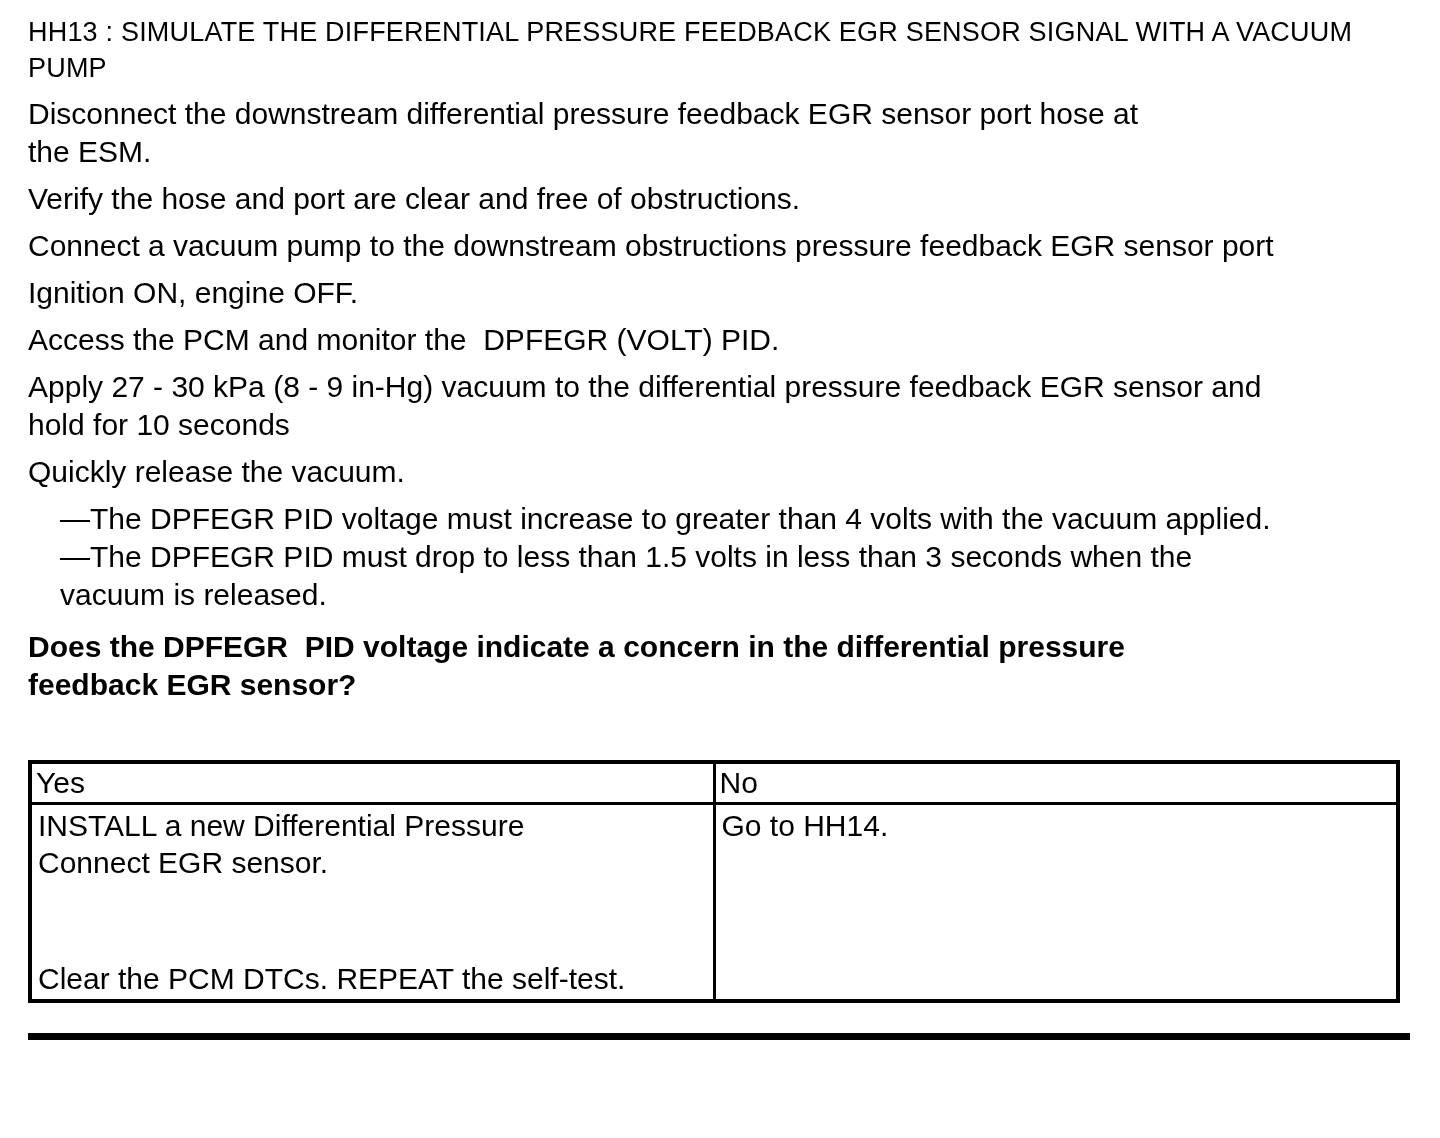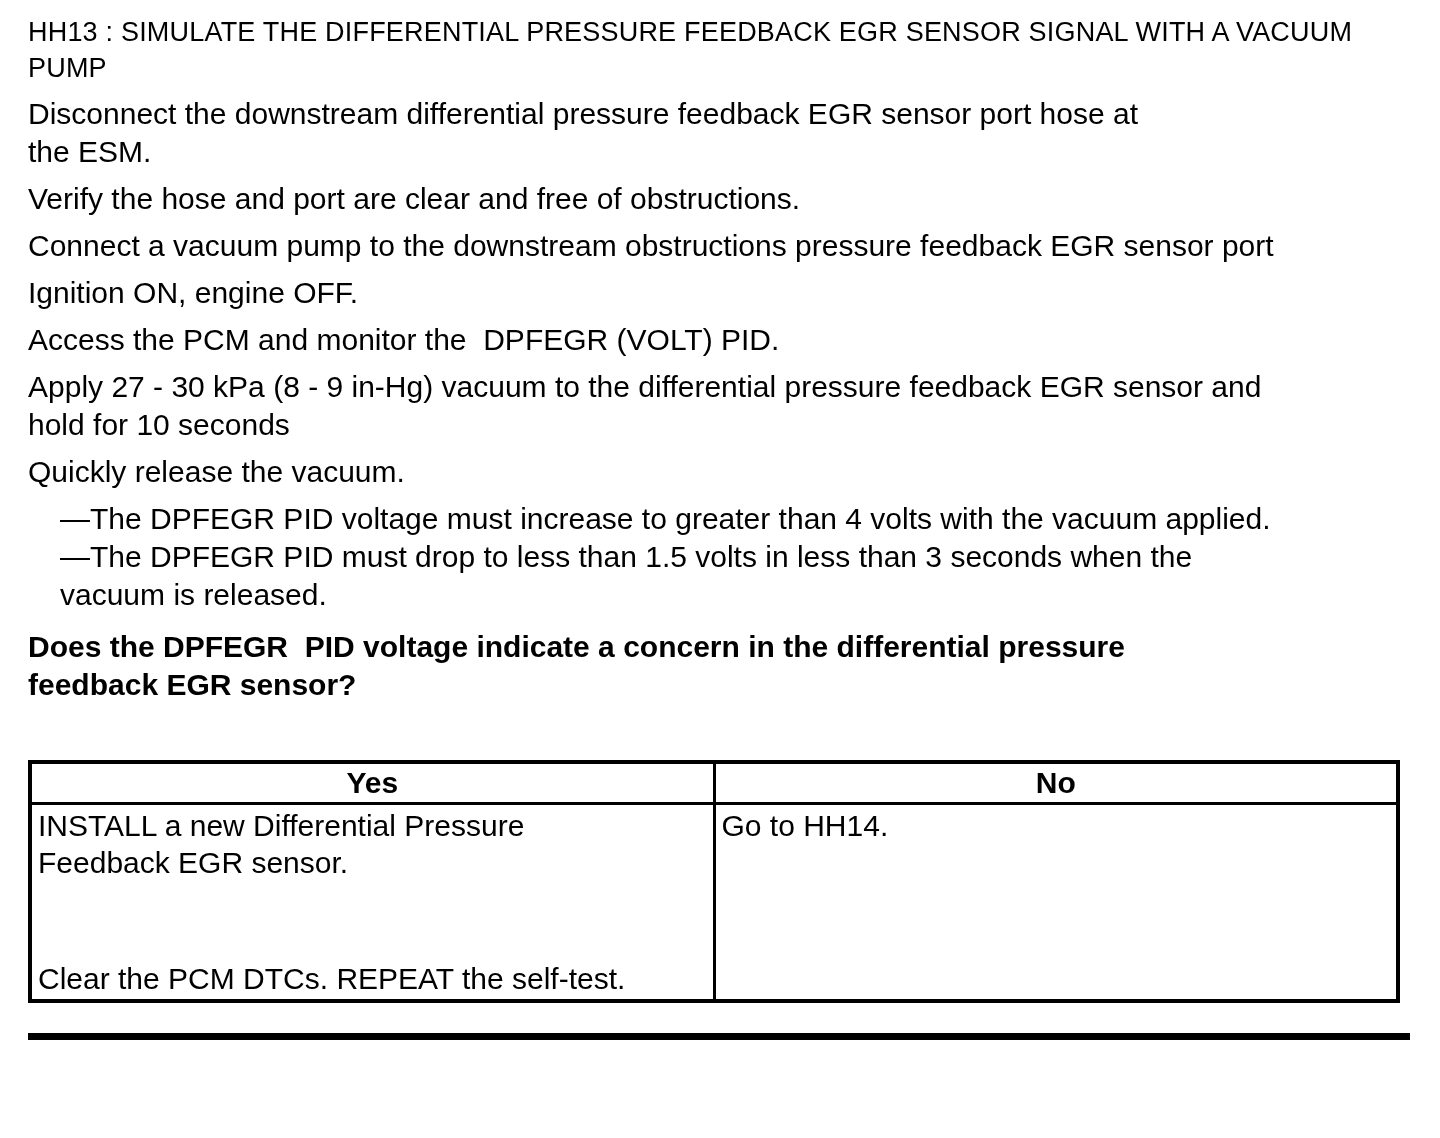--- a/index.html
+++ b/index.html
@@ -52,22 +52,22 @@
   table.decision th,
   table.decision td {
     border: 3px solid #000000;
     font-size: 30px;
     box-sizing: border-box;
   }
   table.decision {
     border: 4px solid #000000;
   }
   table.decision th {
-    font-weight: bold;
-    text-align: center;
+    font-weight: normal;
+    text-align: left;
     padding: 1px 4px;
     line-height: 36px;
   }
   table.decision td {
     height: 194px;
     vertical-align: top;
     padding: 2px 6px;
   }
   td.yes-cell .cell-flex {
     display: flex;
@@ -121,21 +121,21 @@
       <tr>
         <th>Yes</th>
         <th>No</th>
       </tr>
     </thead>
     <tbody>
       <tr>
         <td class="yes-cell">
           <div class="cell-flex">
             <div class="cell-text">INSTALL a new Differential Pressure
-Feedback EGR sensor.</div>
+Connect EGR sensor.</div>
             <div class="cell-text">Clear the PCM DTCs. REPEAT the self-test.</div>
           </div>
         </td>
         <td class="no-cell">
           <div class="cell-text">Go to HH14.</div>
         </td>
       </tr>
     </tbody>
   </table>
 

